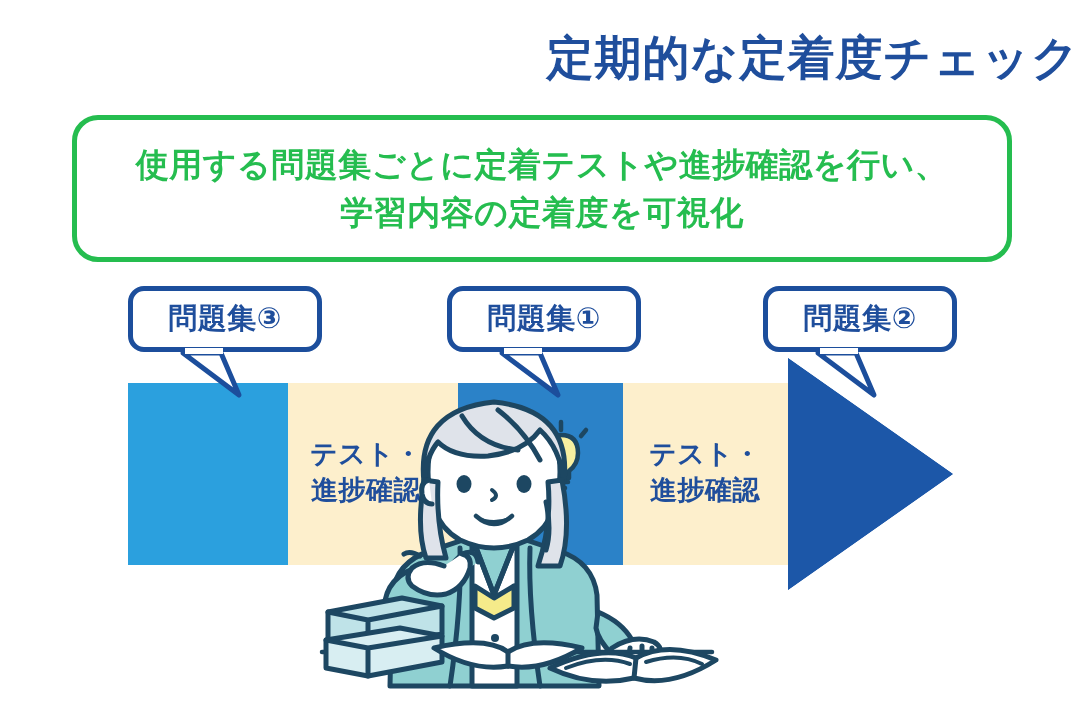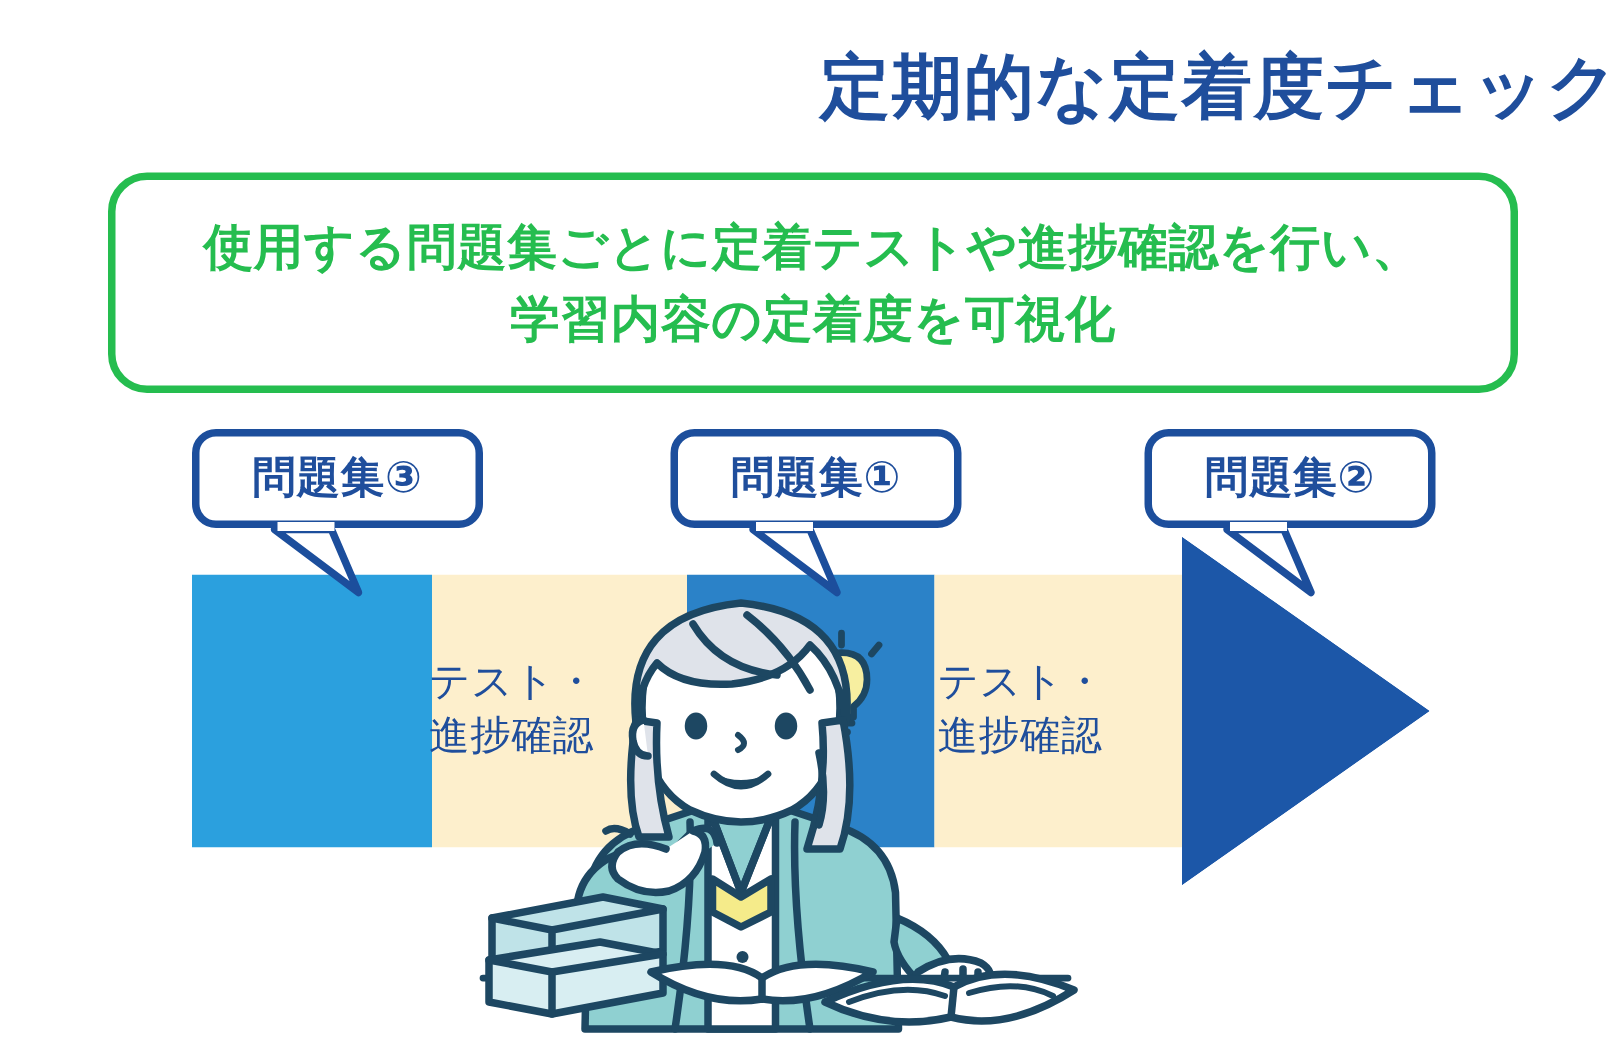--- a/index.html
+++ b/index.html
@@ -100,22 +100,23 @@
     top: 383px;
     width: 825px;
     height: 182px;
     z-index: 2;
     overflow: visible;
   }
   .seg-label {
     position: absolute;
     color: #1f4e9c;
     font-size: 27px;
-    font-weight: normal;
+    font-weight: bold;
     line-height: 1.35;
+    text-align: center;
     white-space: pre-line;
     z-index: 3;
     letter-spacing: 0.5px;
   }
   #seg-label-1 { left: 286px; top: 436px; width: 160px; }
   #seg-label-2 { left: 625px; top: 436px; width: 160px; }
 
   
   #student-illustration {
     position: absolute;

